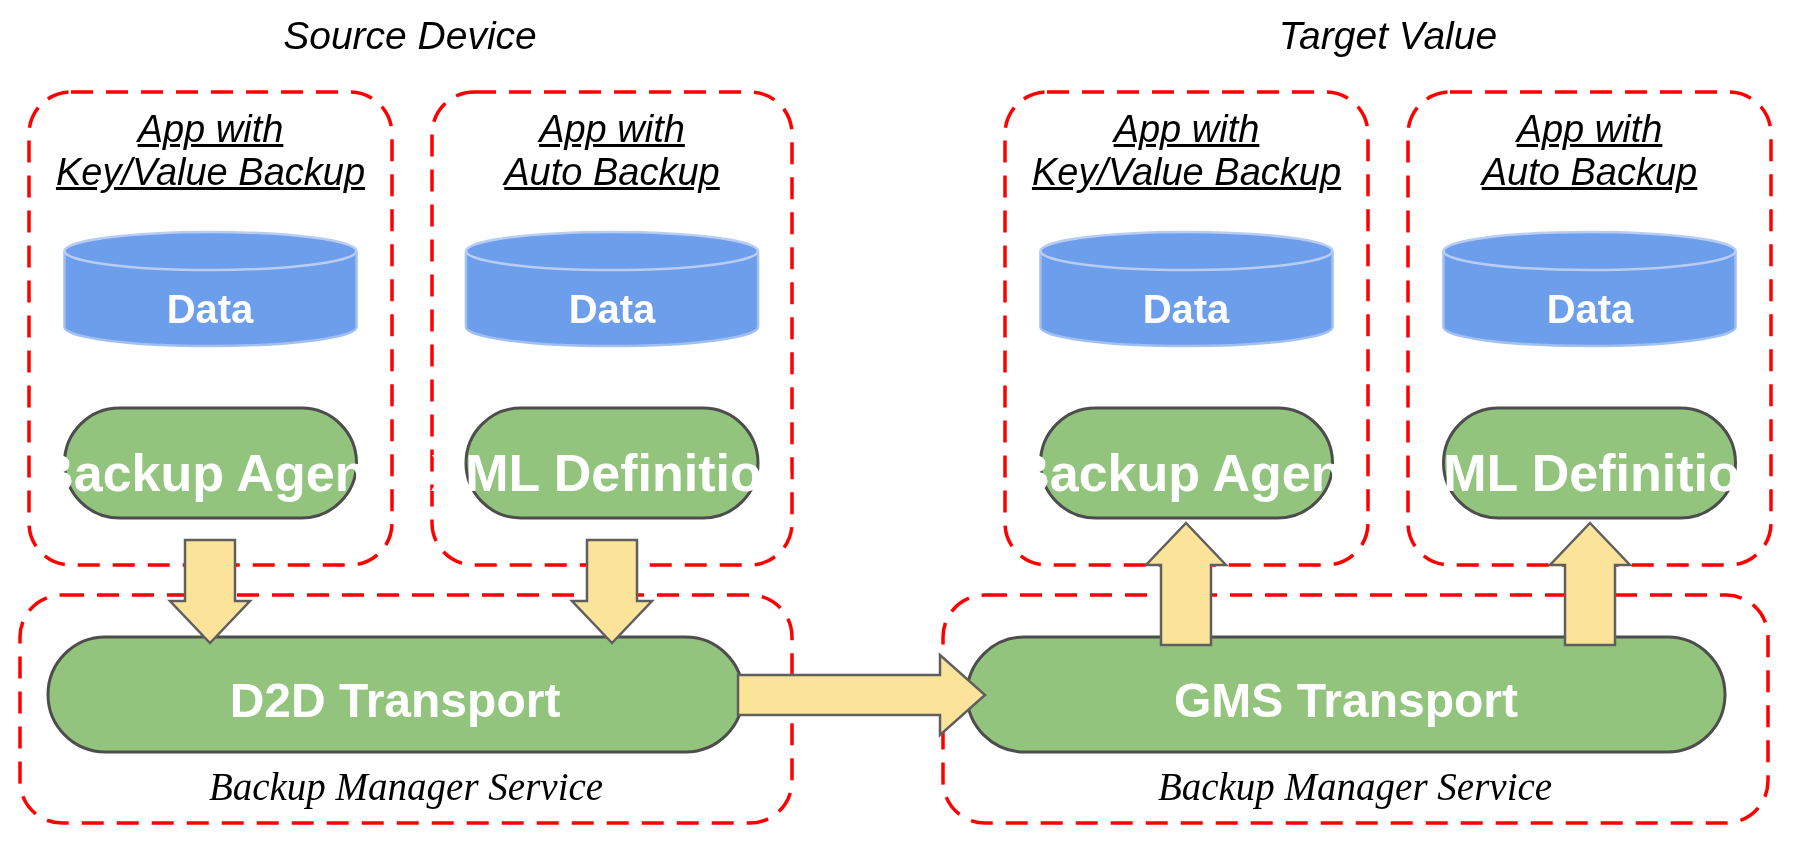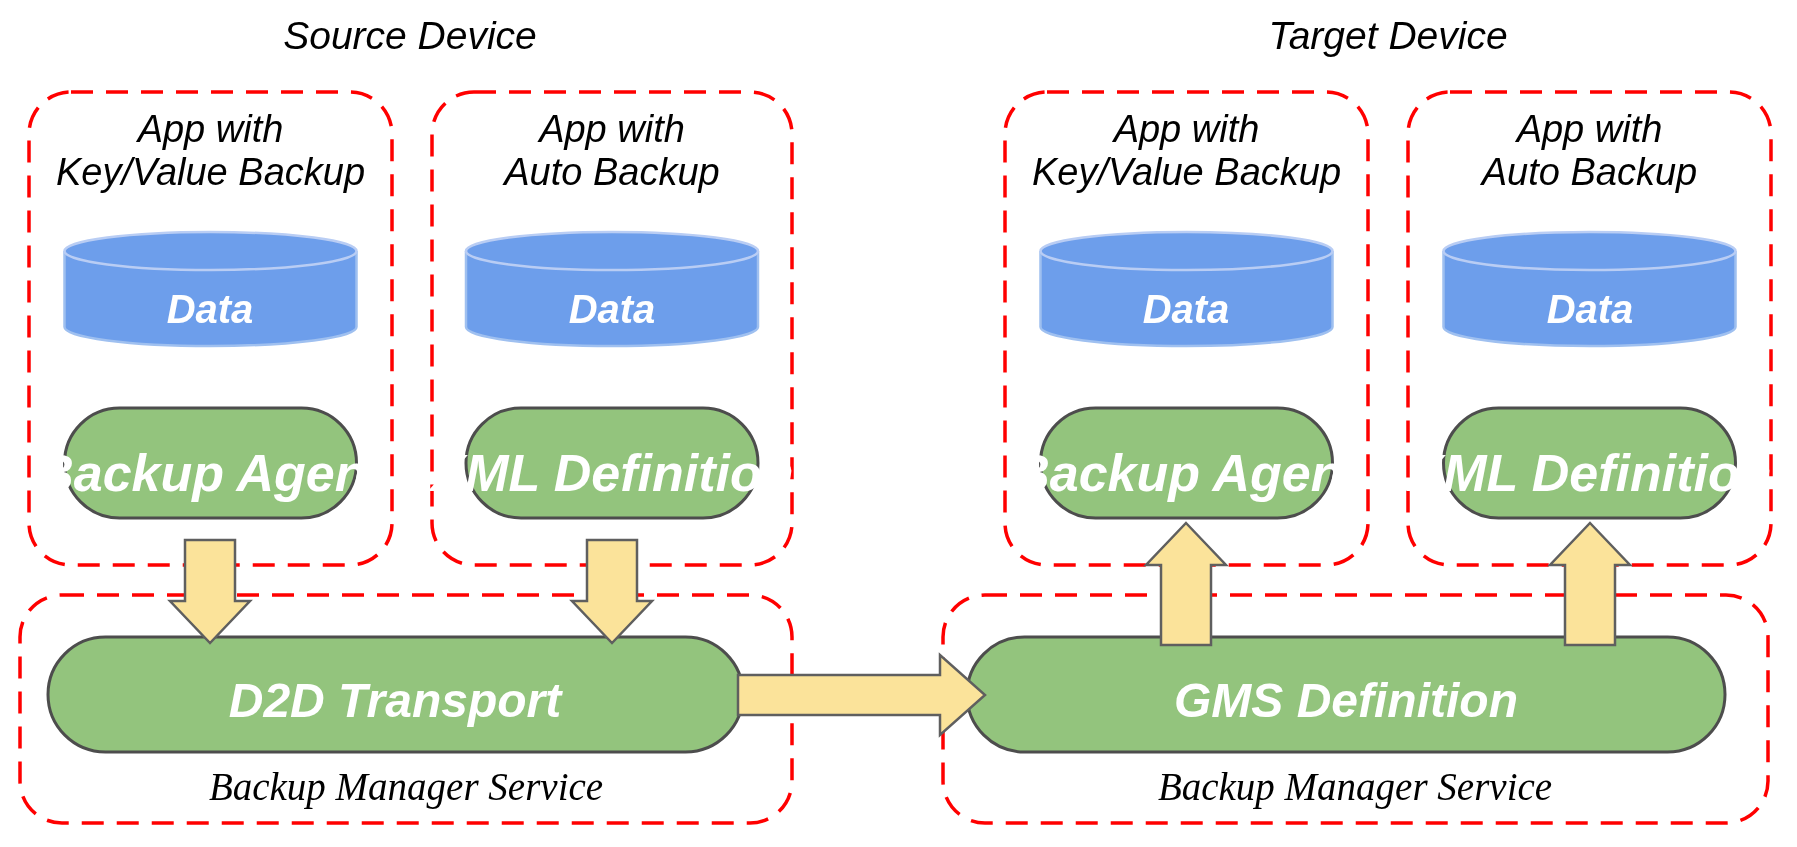--- a/index.html
+++ b/index.html
@@ -22,22 +22,22 @@
     overflow:hidden;
   }
   #shapes{position:absolute;left:0;top:0;width:1797px;height:847px;}
   .app-outline{fill:none;stroke:var(--box-border);stroke-width:3.5;stroke-dasharray:22 13;}
   .cyl{fill:var(--cylinder-fill);stroke:var(--cylinder-stroke);stroke-width:2.5;}
   .cyl-cap{fill:var(--cylinder-fill);stroke:#b9cdf4;stroke-width:2.5;}
   .pill{fill:var(--pill-fill);stroke:var(--pill-border);stroke-width:3;}
   .arrow{fill:var(--arrow-fill);stroke:var(--arrow-border);stroke-width:2.5;stroke-linejoin:miter;}
   .txt{position:absolute;color:var(--text-dark);white-space:nowrap;}
   .device-title{font-size:39px;font-style:italic;transform:translateX(-50%);}
-  .app-label{font-size:38px;font-style:italic;line-height:43px;text-align:center;white-space:normal;}
-  .shape-text{font-weight:bold;color:var(--text-light);transform:translateX(-50%);font-style:italic;}
+  .app-label{font-size:38px;font-style:italic;line-height:43px;text-align:center;white-space:normal;text-decoration:underline;}
+  .shape-text{font-weight:bold;color:var(--text-light);transform:translateX(-50%);}
   .data-text{font-size:40px;}
   .component-text{font-size:52px;}
   .transport-text{font-size:48px;}
   .caption{font-size:39px;font-style:italic;transform:translateX(-50%);font-family:Liberation Serif, serif;}
 </style>
 </head>
 <body>
 
 <div id="stage">
 
@@ -77,21 +77,21 @@
     <rect class="pill" x="967" y="637" width="758" height="115" rx="57.5"></rect>
 
     <polygon class="arrow" points="185,540 235,540 235,601 250,601 210,643 170,601 185,601"></polygon>
     <polygon class="arrow" points="587,540 637,540 637,601 652,601 612,643 572,601 587,601"></polygon>
     <polygon class="arrow" points="738,675 940,675 940,655 985,695 940,735 940,715 738,715"></polygon>
     <polygon class="arrow" points="1186,523 1226,565 1211,565 1211,645 1161,645 1161,565 1146,565"></polygon>
     <polygon class="arrow" points="1590,523 1630,565 1615,565 1615,645 1565,645 1565,565 1550,565"></polygon>
   </svg>
 
   <div class="txt device-title" style="left:410px;top:14px;">Source Device</div>
-  <div class="txt device-title" style="left:1388px;top:14px;">Target Device</div>
+  <div class="txt device-title" style="left:1388px;top:14px;">Target Value</div>
 
   <div class="txt app-label" style="left:29px;top:108px;width:363px;">
     <span>App with</span><br>
     <span>Key/Value Backup</span>
   </div>
   <div class="txt app-label" style="left:432px;top:108px;width:360px;">
     <span>App with</span><br>
     <span>Auto Backup</span>
   </div>
   <div class="txt app-label" style="left:1005px;top:108px;width:363px;">
@@ -107,18 +107,18 @@
   <div class="txt shape-text data-text" style="left:612px;top:287px;">Data</div>
   <div class="txt shape-text data-text" style="left:1186px;top:287px;">Data</div>
   <div class="txt shape-text data-text" style="left:1590px;top:287px;">Data</div>
 
   <div class="txt shape-text component-text" style="left:210px;top:443px;">Backup Agent</div>
   <div class="txt shape-text component-text" style="left:612px;top:443px;">XML Definition</div>
   <div class="txt shape-text component-text" style="left:1186px;top:443px;">Backup Agent</div>
   <div class="txt shape-text component-text" style="left:1590px;top:443px;">XML Definition</div>
 
   <div class="txt shape-text transport-text" style="left:395px;top:673px;">D2D Transport</div>
-  <div class="txt shape-text transport-text" style="left:1346px;top:673px;">GMS Definition</div>
+  <div class="txt shape-text transport-text" style="left:1346px;top:673px;">GMS Transport</div>
 
   <div class="txt caption" style="left:406px;top:764px;">Backup Manager Service</div>
   <div class="txt caption" style="left:1355px;top:764px;">Backup Manager Service</div>
 
 </div>
 
 </body></html>

